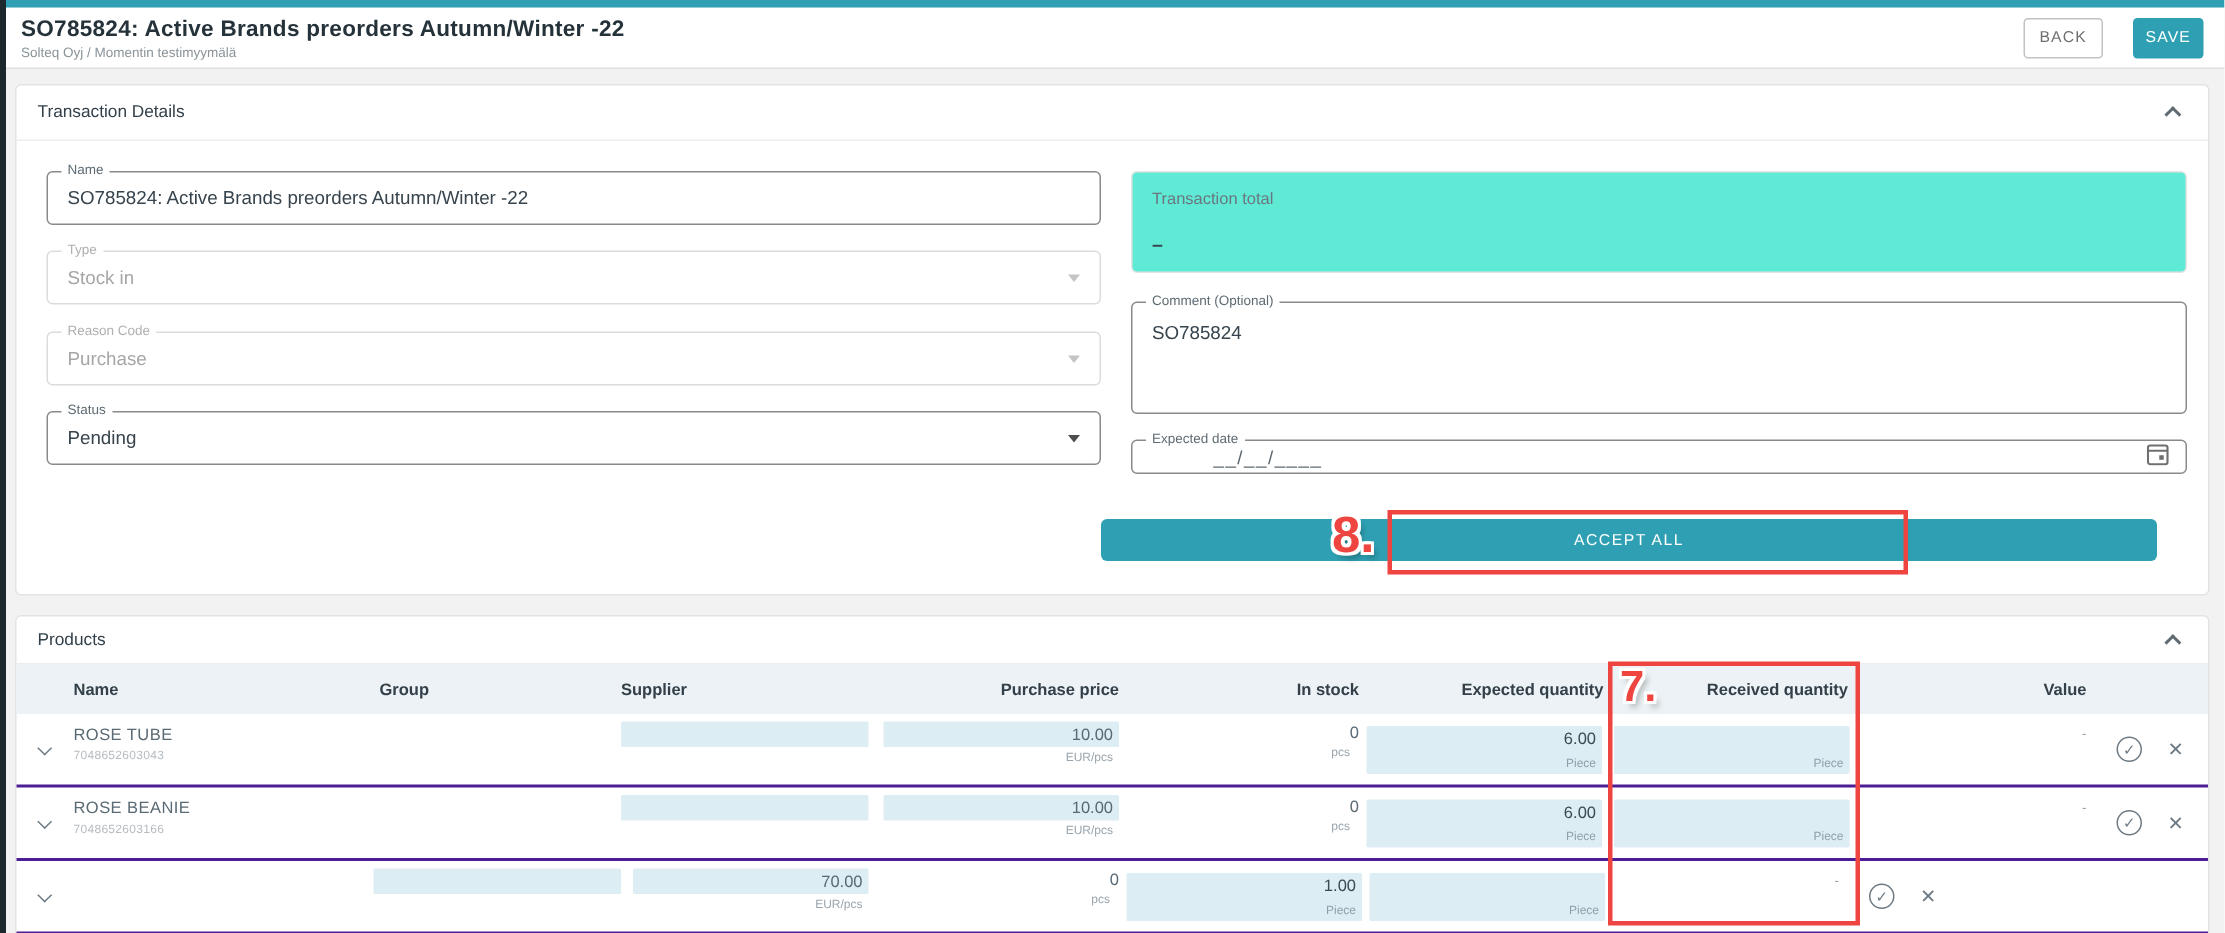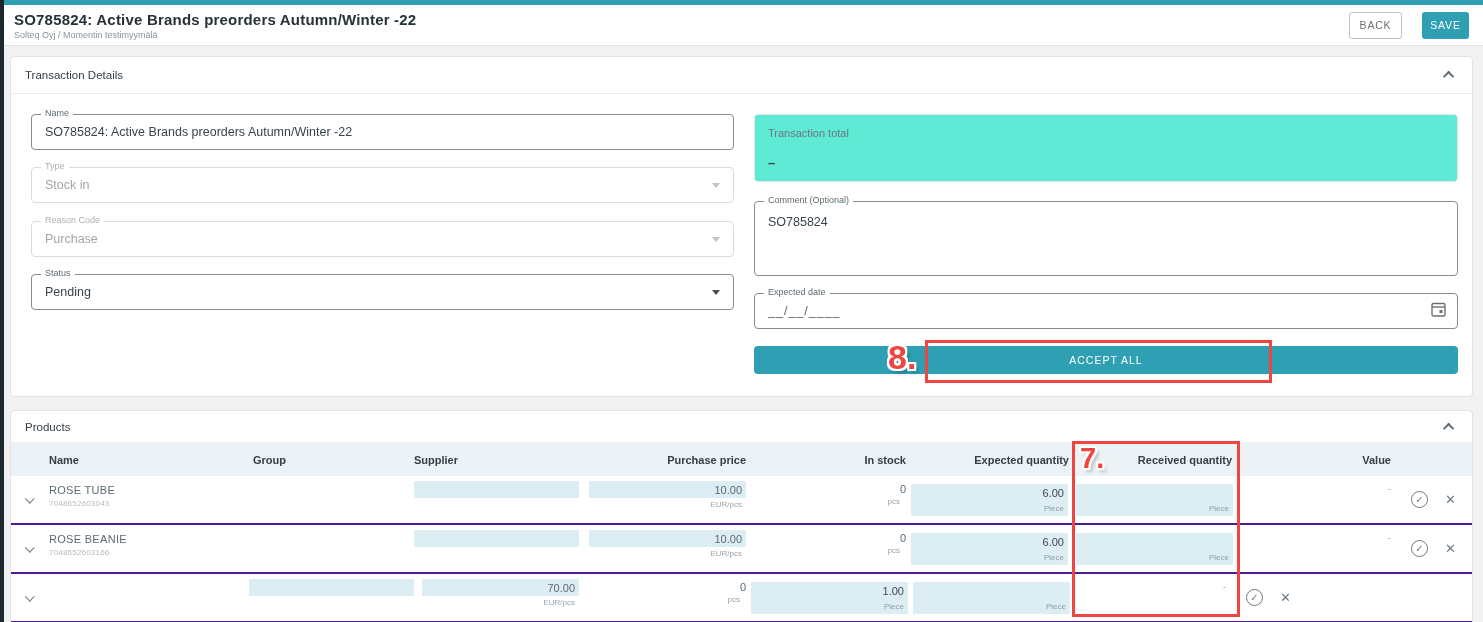--- a/index.html
+++ b/index.html
@@ -46,21 +46,21 @@
   .caret { position:absolute; right:13px; top:50%; margin-top:-2px; width:0; height:0;
            border-left:4.5px solid transparent; border-right:4.5px solid transparent; border-top:5px solid #7d7d7d; }
   .mfield.disabled .caret { border-top-color:#c4c4c4; }
 
   .total-box { position:absolute; background:#5eead4; border:1px solid #e4e4e4; border-radius:4px; }
   .total-label { position:absolute; left:13px; top:12px; font-size:11px; color:#6b7680; }
   .total-value { position:absolute; left:13px; top:40px; font-size:13px; font-weight:bold; color:#37444d; }
 
   .cal-icon { position:absolute; right:11px; top:50%; transform:translateY(-50%); cursor:pointer; }
 
-  .btn-accept { position:absolute; left:743px; top:289px; width:704px; height:28px; background:#2fa0b3;
+  .btn-accept { position:absolute; left:723px; top:289px; width:704px; height:28px; background:#2fa0b3;
                 border:none; border-radius:4px; color:#fff; font-size:10.5px; letter-spacing:1px;
                 cursor:pointer; font-family:inherit; }
 
   
   #card-products { left:10px; top:410px; width:1463px; height:220px; }
   #card-products .card-head { height:32px; border-bottom:1px solid #ededed; }
 
   .tgrid { display:grid; grid-template-columns:38px 192px 165px 175px 167px 160px 163px 165px 165px 73px; }
   .thead { height:33px; background:#ecf2f5; align-items:center; font-size:11px; color:#33404a; font-weight:bold; }
   .th { white-space:nowrap; }
@@ -158,23 +158,23 @@
     <div class="total-box" style="left:743px; top:57px; width:704px; height:68px;">
       <span class="total-label">Transaction total</span>
       <span class="total-value">–</span>
     </div>
 
     <div class="mfield" style="left:743px; top:144px; width:704px; height:75px;">
       <span class="flabel">Comment (Optional)</span>
       <span class="fvalue-top">SO785824</span>
     </div>
 
-    <div class="mfield" style="left:743px; top:236px; width:704px; height:36px;">
+    <div class="mfield" style="left:743px; top:236px; width:704px; height:23px;">
       <span class="flabel">Expected date</span>
-      <span class="fvalue" style="color:#5a646c; letter-spacing:1px;">__/__/____</span>
+      <span class="fvalue" style="color:#5a646c; letter-spacing:1px;margin-left:41px;">__/__/____</span>
       <span class="cal-icon">
         <svg width="15" height="16" viewBox="0 0 15 16">
           <rect x="1" y="2.5" width="13" height="12.5" rx="1.5" fill="none" stroke="#6f6f6f" stroke-width="1.4"></rect>
           <line x1="1" y1="6" x2="14" y2="6" stroke="#6f6f6f" stroke-width="1.4"></line>
           <rect x="8.5" y="9" width="3" height="3" fill="#6f6f6f"></rect>
         </svg>
       </span>
     </div>
 
     <button class="btn-accept">ACCEPT ALL</button>

